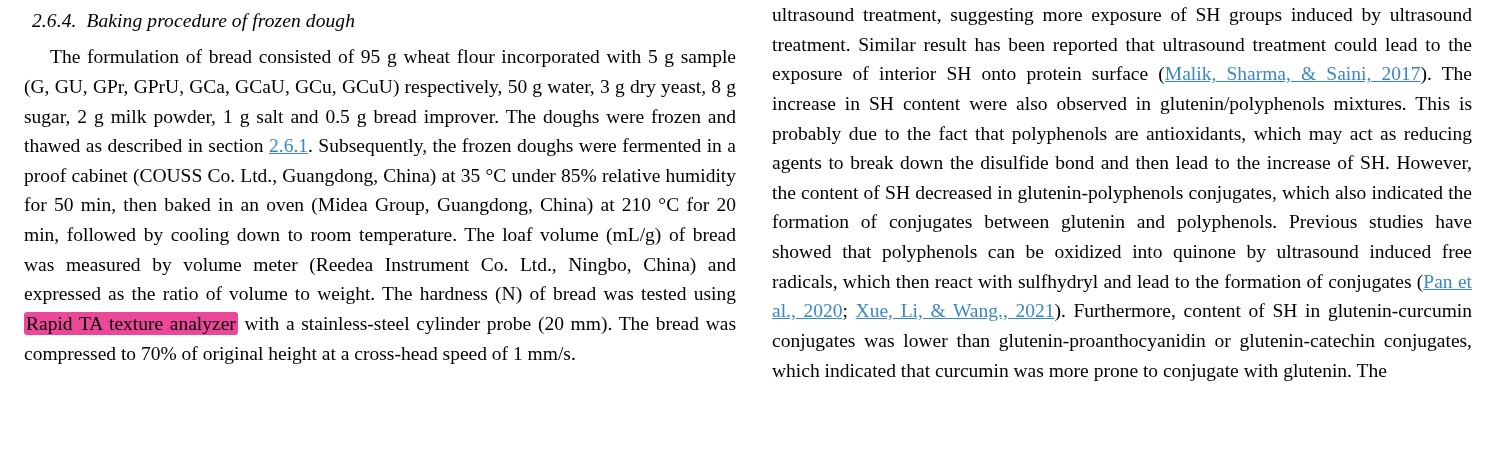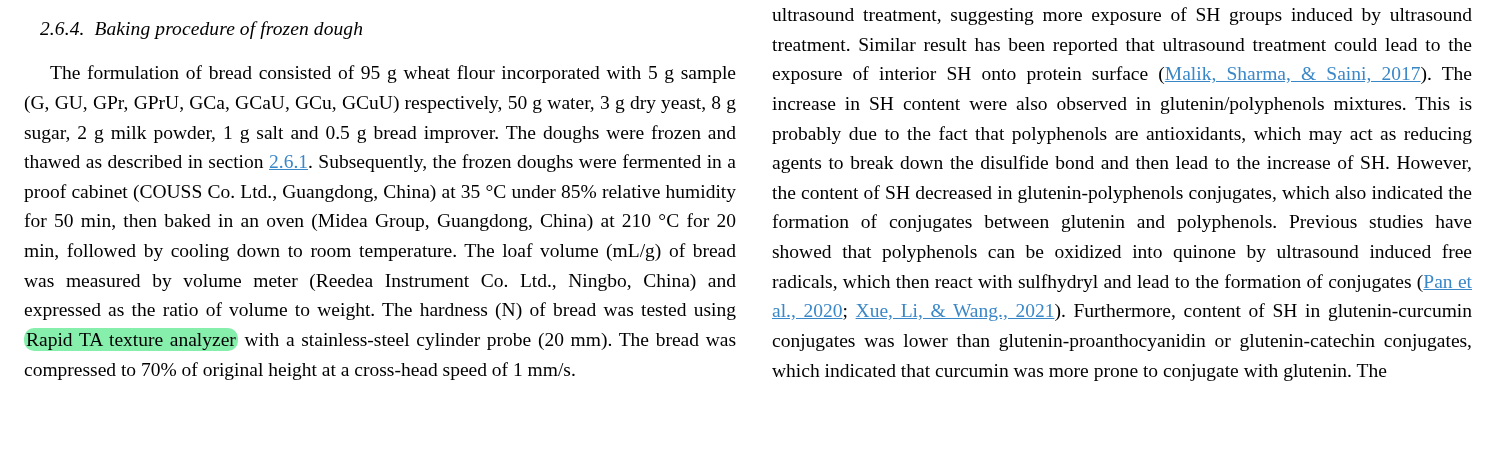--- a/index.html
+++ b/index.html
@@ -30,21 +30,21 @@
     width: 712px;
   }
   .col-right {
     left: 772px;
     width: 700px;
   }
   .section-heading {
     font-size: 19.5px;
     font-style: italic;
     font-weight: normal;
-    margin: 16px;
+    margin: 8px;
     line-height: 1.35;
     letter-spacing: 0.1px;
   }
   .section-heading .num {
     font-style: italic;
     margin-right: 10px;
   }
   p.body {
     font-size: 19.5px;
     line-height: 1.52;
@@ -58,23 +58,23 @@
   }
   .col-left p.body {
     margin-top: 2px;
   }
   .col-right p.body {
   }
   .xref {
     color: #3a87c8;
   }
   .highlight {
-    background: #86efac;
+    background: #ec4899;
     padding: 1px 2px;
-    border-radius: 10px;
+    border-radius: 3px;
   }
 </style>
 </head>
 <body>
 
 <div class="page">
 
   <div class="column col-left">
     <h3 class="section-heading">
       <span class="num">2.6.4.</span><span>Baking procedure of frozen dough</span>

